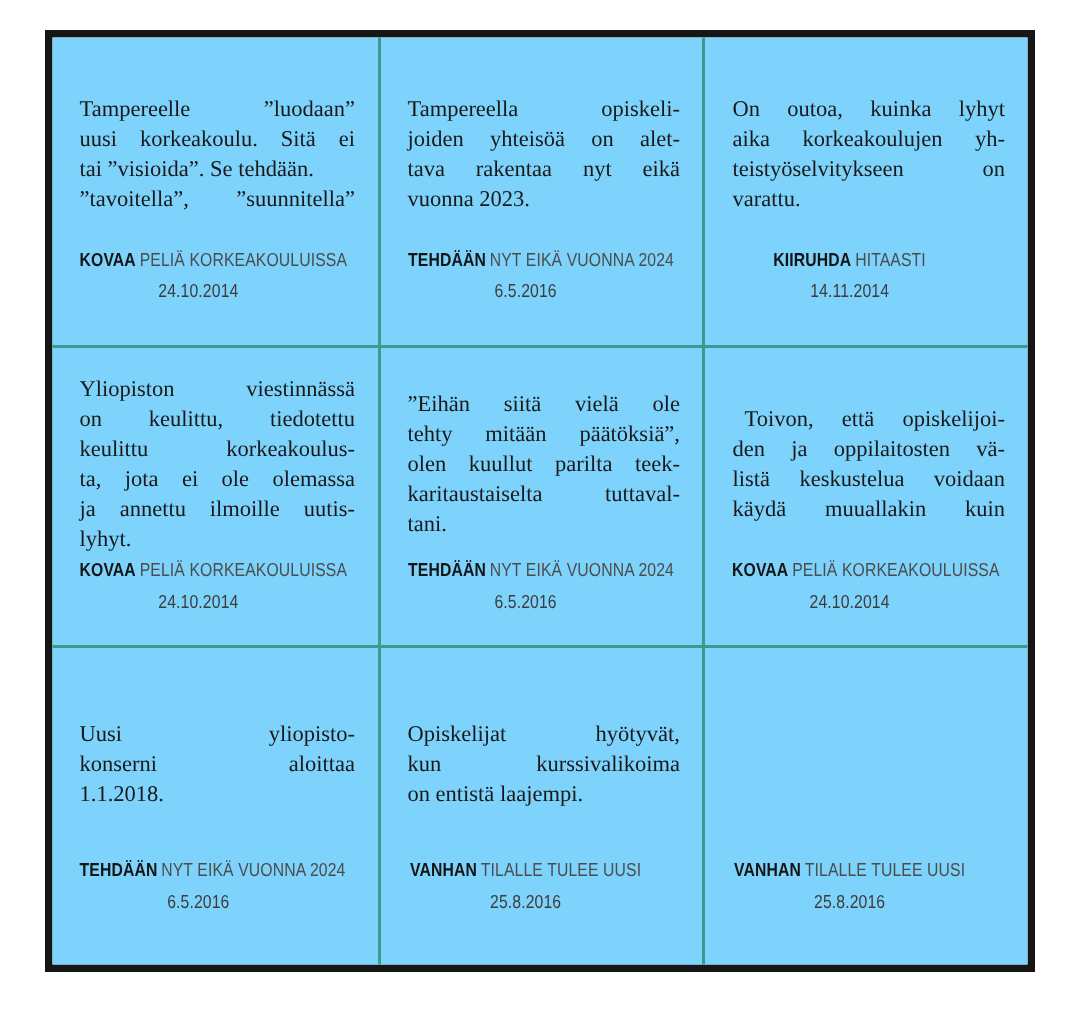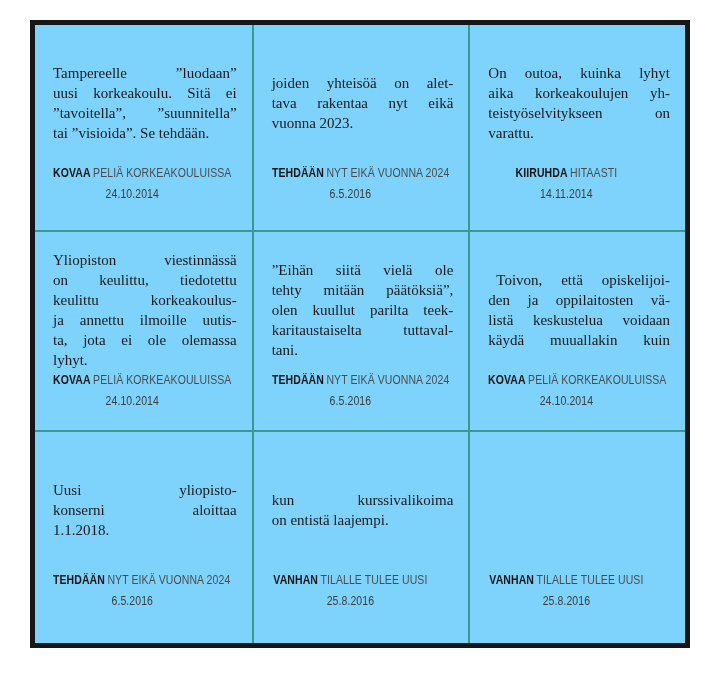--- a/index.html
+++ b/index.html
@@ -103,31 +103,32 @@
 </head>
 <body>
 
 <div class="frame">
   <div class="grid">
 
     <div class="card">
       <div class="quote">
           <div class="line">Tampereelle ”luodaan”</div>
           <div class="line">uusi korkeakoulu. Sitä ei</div>
+          <div class="line last">tai ”visioida”. Se tehdään.</div>
           <div class="line">”tavoitella”, ”suunnitella”</div>
-          <div class="line last">tai ”visioida”. Se tehdään.</div>
         </div>
       <div class="meta">
         <span class="src-line"><span class="src-bold">KOVAA</span><span class="src-light">PELIÄ KORKEAKOULUISSA</span></span>
         <span class="date-line">24.10.2014</span>
       </div>
     </div>
 
     <div class="card">
       <div class="quote">
+          <div class="line">Tampereella opiskeli-</div>
           <div class="line">joiden yhteisöä on alet-</div>
           <div class="line">tava rakentaa nyt eikä</div>
           <div class="line last">vuonna 2023.</div>
         </div>
       <div class="meta">
         <span class="src-line"><span class="src-bold">TEHDÄÄN</span><span class="src-light">NYT EIKÄ VUONNA 2024</span></span>
         <span class="date-line">6.5.2016</span>
       </div>
     </div>
 
@@ -142,22 +143,22 @@
         <span class="src-line"><span class="src-bold">KIIRUHDA</span><span class="src-light">HITAASTI</span></span>
         <span class="date-line">14.11.2014</span>
       </div>
     </div>
 
     <div class="card">
       <div class="quote">
           <div class="line">Yliopiston viestinnässä</div>
           <div class="line">on keulittu, tiedotettu</div>
           <div class="line">keulittu korkeakoulus-</div>
+          <div class="line">ta, jota ei ole olemassa</div>
           <div class="line">ja annettu ilmoille uutis-</div>
-          <div class="line">ta, jota ei ole olemassa</div>
           <div class="line last">lyhyt.</div>
         </div>
       <div class="meta">
         <span class="src-line"><span class="src-bold">KOVAA</span><span class="src-light">PELIÄ KORKEAKOULUISSA</span></span>
         <span class="date-line">24.10.2014</span>
       </div>
     </div>
 
     <div class="card">
       <div class="quote">
@@ -193,20 +194,21 @@
           <div class="line last">1.1.2018.</div>
         </div>
       <div class="meta">
         <span class="src-line"><span class="src-bold">TEHDÄÄN</span><span class="src-light">NYT EIKÄ VUONNA 2024</span></span>
         <span class="date-line">6.5.2016</span>
       </div>
     </div>
 
     <div class="card">
       <div class="quote">
+          <div class="line">Opiskelijat hyötyvät,</div>
           <div class="line">kun kurssivalikoima</div>
           <div class="line last">on entistä laajempi.</div>
         </div>
       <div class="meta">
         <span class="src-line"><span class="src-bold">VANHAN</span><span class="src-light">TILALLE TULEE UUSI</span></span>
         <span class="date-line">25.8.2016</span>
       </div>
     </div>
 
     <div class="card">

